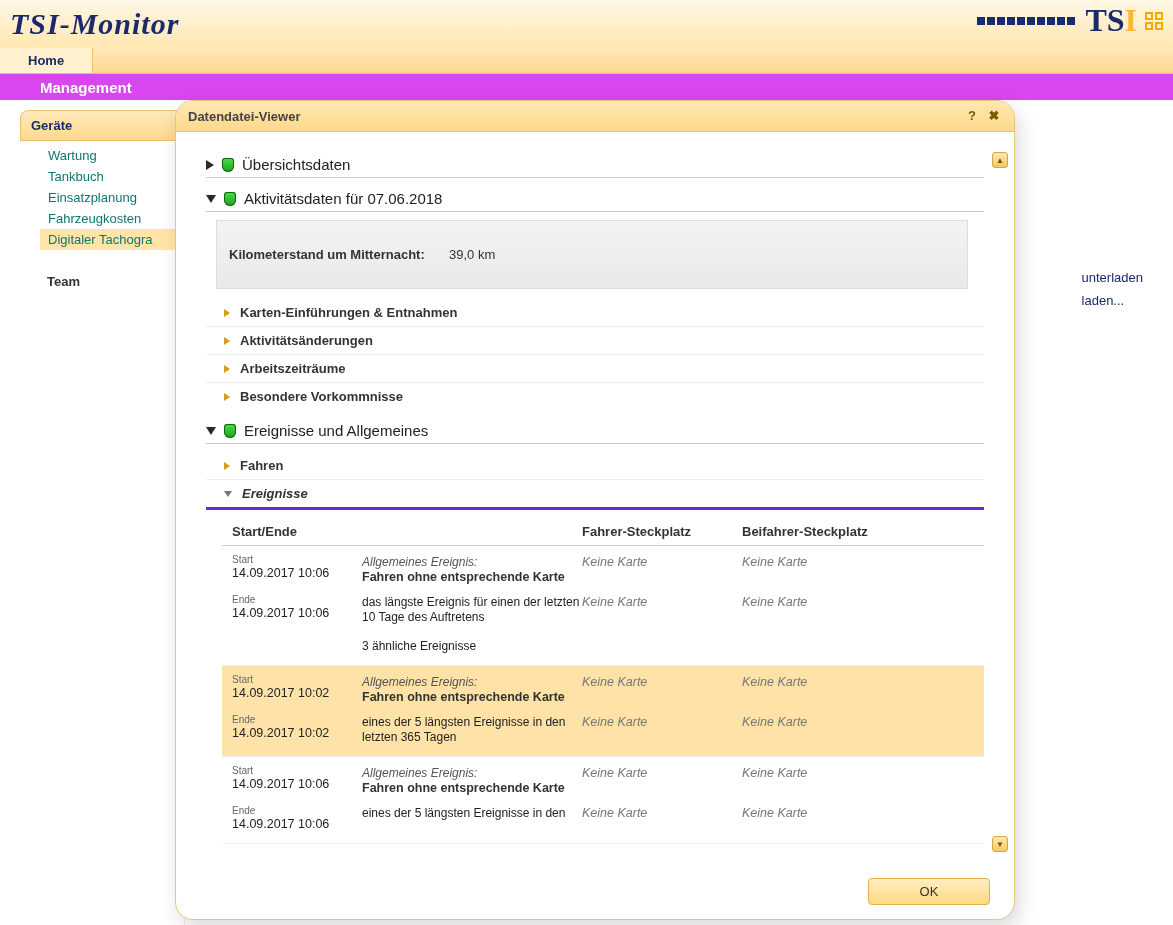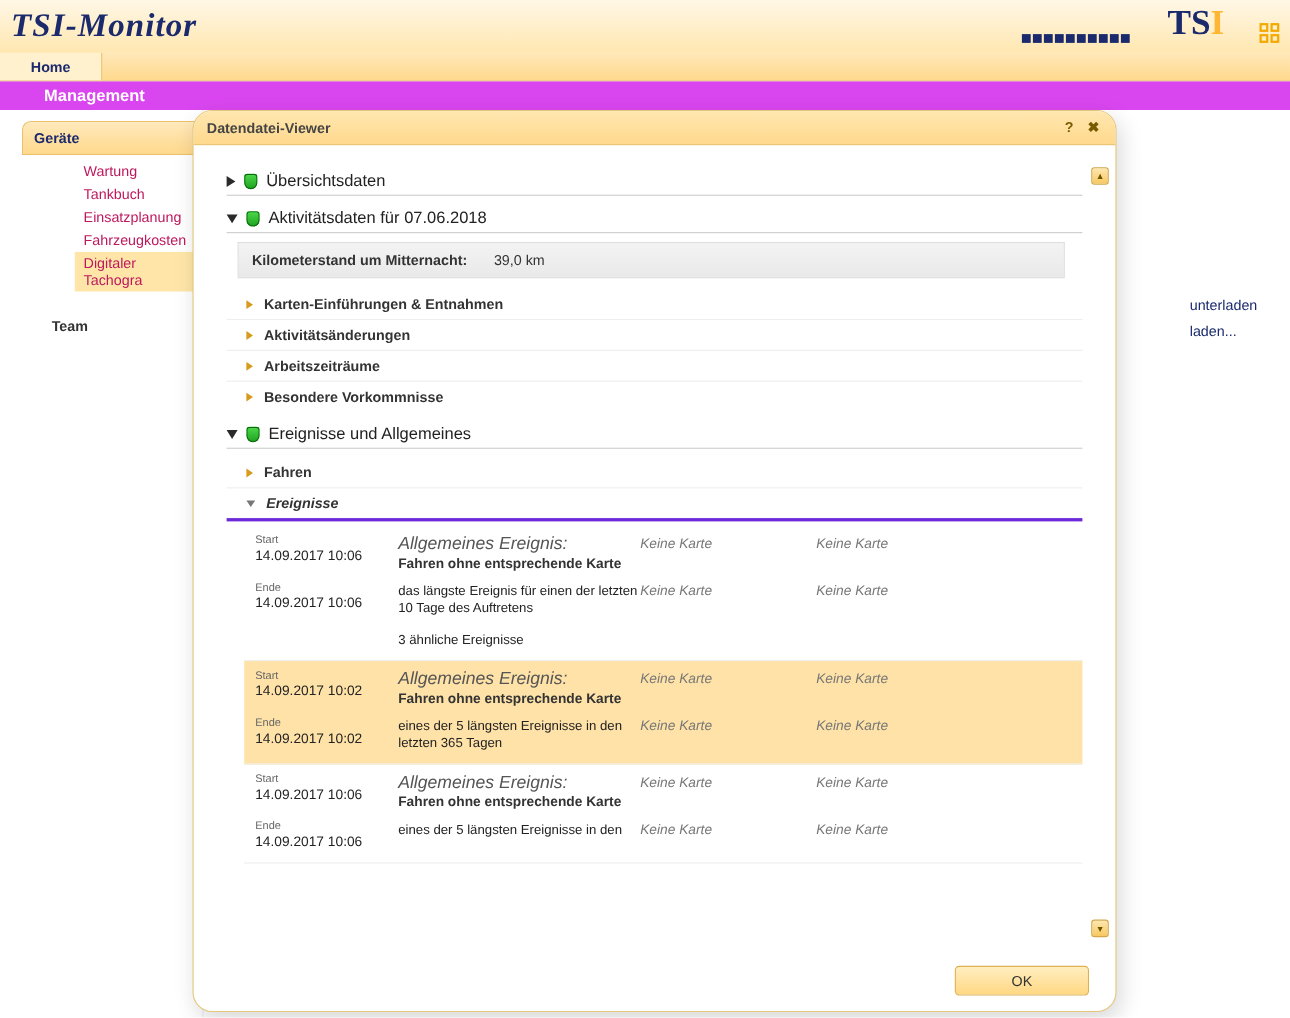--- a/index.html
+++ b/index.html
@@ -1,33 +1,33 @@
 <!DOCTYPE html>
 <html><head>
 <meta charset="utf-8">
 <style>
   * { box-sizing: border-box; margin: 0; padding: 0; }
   body { font-family: Arial, sans-serif; font-size: 13px; background: #fff; width: 1173px; height: 925px; overflow: hidden; color: #333; }
   .app-header { height: 48px; background: linear-gradient(#fff7e6, #ffe7b0); display: flex; align-items: center; padding: 0 10px; position: relative; }
   .app-logo { font-family: Georgia, serif; font-weight: bold; font-size: 30px; color: #1a2a6c; font-style: italic; letter-spacing: 1px; }
-  .header-right { position: absolute; right: 10px; top: 2px; display: flex; align-items: flex-end; gap: 24px; }
+  .header-right { position: absolute; right: 10px; top: 2px; display: flex; align-items: center; }
   .deco-squares { display: flex; gap: 2px; margin-right: 10px; }
   .deco-squares .sq { width: 8px; height: 8px; background: #1a2a6c; display: inline-block; }
   .tsi-mark { font-family: Georgia, serif; font-size: 32px; font-weight: bold; color: #1a2a6c; }
   .tsi-mark .i { color: #ffb733; }
   .expand { margin-left: 8px; display: grid; grid-template-columns: 8px 8px; grid-template-rows: 8px 8px; gap: 2px; cursor: pointer; }
   .expand span { border: 2px solid #f2a900; }
   .top-nav { height: 26px; background: linear-gradient(#ffe8b9, #ffd98d); border-bottom: 1px solid #eac06a; }
   .home-tab { display: inline-block; padding: 5px 28px; color: #1a2a6c; font-weight: bold; border-right: 1px solid #eac06a; background: #fff0ce; }
   .mgmt-bar { height: 26px; background: #d946ef; color: #fff; font-weight: bold; padding-left: 40px; display: flex; align-items: center; font-size: 15px; }
   .layout { display: flex; height: calc(925px - 48px - 26px - 26px); }
   .sidebar { width: 185px; background: #fff; border-right: 1px solid #eee; padding-top: 10px; }
   .side-group-hdr { background: linear-gradient(#ffe9bb, #ffd98d); padding: 7px 10px; font-weight: bold; color: #1a2a6c; border: 1px solid #eac06a; border-radius: 8px 0 0 0; margin: 0 0 0 20px; }
   .side-sub { margin-left: 40px; padding: 4px 0; }
-  .side-sub li { list-style: none; padding: 3px 8px; color: #be185d; cursor: pointer; margin-left: 28px; }
+  .side-sub li { list-style: none; padding: 3px 8px; color: #0f766e; cursor: pointer; }
   .side-sub li.active { background: #ffe6a8; }
   .side-team { margin: 20px 0 0 47px; font-weight: bold; color: #333; }
   .main { flex: 1; position: relative; }
   .back-links { position: absolute; right: 30px; top: 170px; text-align: left; }
   .back-links a { display: block; color: #1a2a6c; font-size: 13px; margin-bottom: 8px; text-decoration: none; }
   .dialog-mask { position: absolute; left: -10px; top: 0; width: 840px; height: 820px; }
   .dialog { position: absolute; left: 0; top: 0; width: 840px; height: 820px; background: #fff; border-radius: 18px; border: 1px solid #e6c67a; box-shadow: 4px 8px 20px rgba(0,0,0,.15); overflow: hidden; }
   .dlg-title { background: linear-gradient(#ffe7b0, #ffd98d); padding: 7px 12px; font-weight: bold; color: #444; display: flex; align-items: center; border-bottom: 1px solid #eac06a; }
   .dlg-title .spacer { flex: 1; }
   .dlg-title .help, .dlg-title .close { font-weight: bold; color: #7a5c00; cursor: pointer; margin-left: 6px; width: 16px; height: 16px; text-align: center; line-height: 16px; border-radius: 3px; }
@@ -35,39 +35,39 @@
   .dlg-scroll { position: absolute; right: 6px; top: 20px; width: 16px; height: 700px; display: flex; flex-direction: column; align-items: center; }
   .scroll-btn { width: 16px; height: 16px; background: linear-gradient(#ffe7b0, #f7c860); border: 1px solid #d0a848; border-radius: 3px; display: flex; align-items: center; justify-content: center; cursor: pointer; font-size: 8px; color: #6b5400; }
   .scroll-track { flex: 1; }
   .sec { margin-bottom: 8px; }
   .sec-hdr { display: flex; align-items: center; font-size: 15px; padding: 4px 0; border-bottom: 1px solid #ccc; cursor: pointer; margin-bottom: 8px; }
   .tri { display: inline-block; width: 0; height: 0; margin-right: 8px; }
   .tri.right { border-left: 8px solid #2a2a2a; border-top: 5px solid transparent; border-bottom: 5px solid transparent; }
   .tri.down { border-top: 8px solid #2a2a2a; border-left: 5px solid transparent; border-right: 5px solid transparent; }
   .shield { width: 12px; height: 14px; background: linear-gradient(#4eda4e, #1da01d); border-radius: 3px 3px 6px 6px; margin-right: 8px; box-shadow: inset 0 0 0 1px #0d6b0d; }
   .sec-hdr .title { color: #222; }
-  .km-box { background: linear-gradient(#f3f3f3, #e9e9e9); border: 1px solid #ddd; padding: 8px 12px; margin: 6px 16px 10px 10px; display: flex; }
+  .km-box { background: linear-gradient(#f3f3f3, #e9e9e9); border: 1px solid #ddd; padding: 26px 12px; margin: 6px 16px 10px 10px; display: flex; }
   .km-box .lbl { font-weight: bold; width: 220px; }
   .sub-row { display: flex; align-items: center; padding: 6px 0 6px 18px; border-bottom: 1px solid #eee; cursor: pointer; }
   .sub-row:last-child { border-bottom: none; }
   .sub-row .tri2r { display: inline-block; width: 0; height: 0; border-left: 6px solid #d79a1a; border-top: 4px solid transparent; border-bottom: 4px solid transparent; margin-right: 10px; }
   .sub-row .tri2d { display: inline-block; width: 0; height: 0; border-top: 6px solid #777; border-left: 4px solid transparent; border-right: 4px solid transparent; margin-right: 10px; }
   .sub-row .lbl { font-weight: bold; }
   .ev-table { margin: 4px 0 0 16px; }
   .ev-head { display: flex; font-weight: bold; padding: 10px 10px 6px 10px; border-bottom: 1px solid #ccc; }
   .c1 { width: 130px; }
   .c2 { width: 220px; }
   .c3 { width: 160px; }
   .c4 { width: 160px; }
   .ev-row { display: flex; flex-direction: column; padding: 8px 10px; border-bottom: 1px solid #eee; }
   .ev-row.hl { background: #ffe2a8; }
   .ev-line { display: flex; align-items: flex-start; margin-bottom: 4px; }
   .ev-line .sub-lbl { font-size: 10px; color: #666; display: block; }
   .ev-line .val { font-size: 12.5px; color: #222; }
-  .ev-line .desc-it { font-style: italic; font-size: 16px; color: #555; }
+  .ev-line .desc-it { font-style: italic; font-size: 12px; color: #555; }
   .ev-line .desc-b { font-weight: bold; font-size: 12.5px; }
   .slot { color: #777; font-style: italic; font-size: 12.5px; }
   .dlg-foot { position: absolute; bottom: 14px; right: 24px; }
   .ok-btn { width: 122px; padding: 5px 0; text-align: center; background: linear-gradient(#ffeec0, #ffd882); border: 1px solid #dfb050; border-radius: 4px; cursor: pointer; font-size: 13px; }
 </style>
 </head>
 <body>
 
 <div class="app-header">
   <span class="app-logo">TSI-Monitor</span>
@@ -176,20 +176,26 @@
           <div class="sub-row">
             <span class="tri2r"></span>
             <span class="lbl">Fahren</span>
           </div>
           <div class="sub-row" style="border-bottom:3px solid #6d28d9;font-style:italic;">
             <span class="tri2d"></span>
             <span class="lbl">Ereignisse</span>
           </div>
 
           <div class="ev-table">
+            <div class="ev-head">
+              <span class="c1">Start/Ende</span>
+              <span class="c2"></span>
+              <span class="c3">Fahrer-Steckplatz</span>
+              <span class="c4">Beifahrer-Steckplatz</span>
+            </div>
             <div id="ev-rows">
                   <div class="ev-row">
                     <div class="ev-line">
                       <div class="c1"><span class="sub-lbl">Start</span><span class="val">14.09.2017 10:06</span></div>
                       <div class="c2"><span class="desc-it">Allgemeines Ereignis:</span><br><span class="desc-b">Fahren ohne entsprechende Karte</span></div>
                       <div class="c3"><span class="slot">Keine Karte</span></div>
                       <div class="c4"><span class="slot">Keine Karte</span></div>
                     </div>
                     <div class="ev-line" style="margin-top:6px">
                       <div class="c1"><span class="sub-lbl">Ende</span><span class="val">14.09.2017 10:06</span></div>

